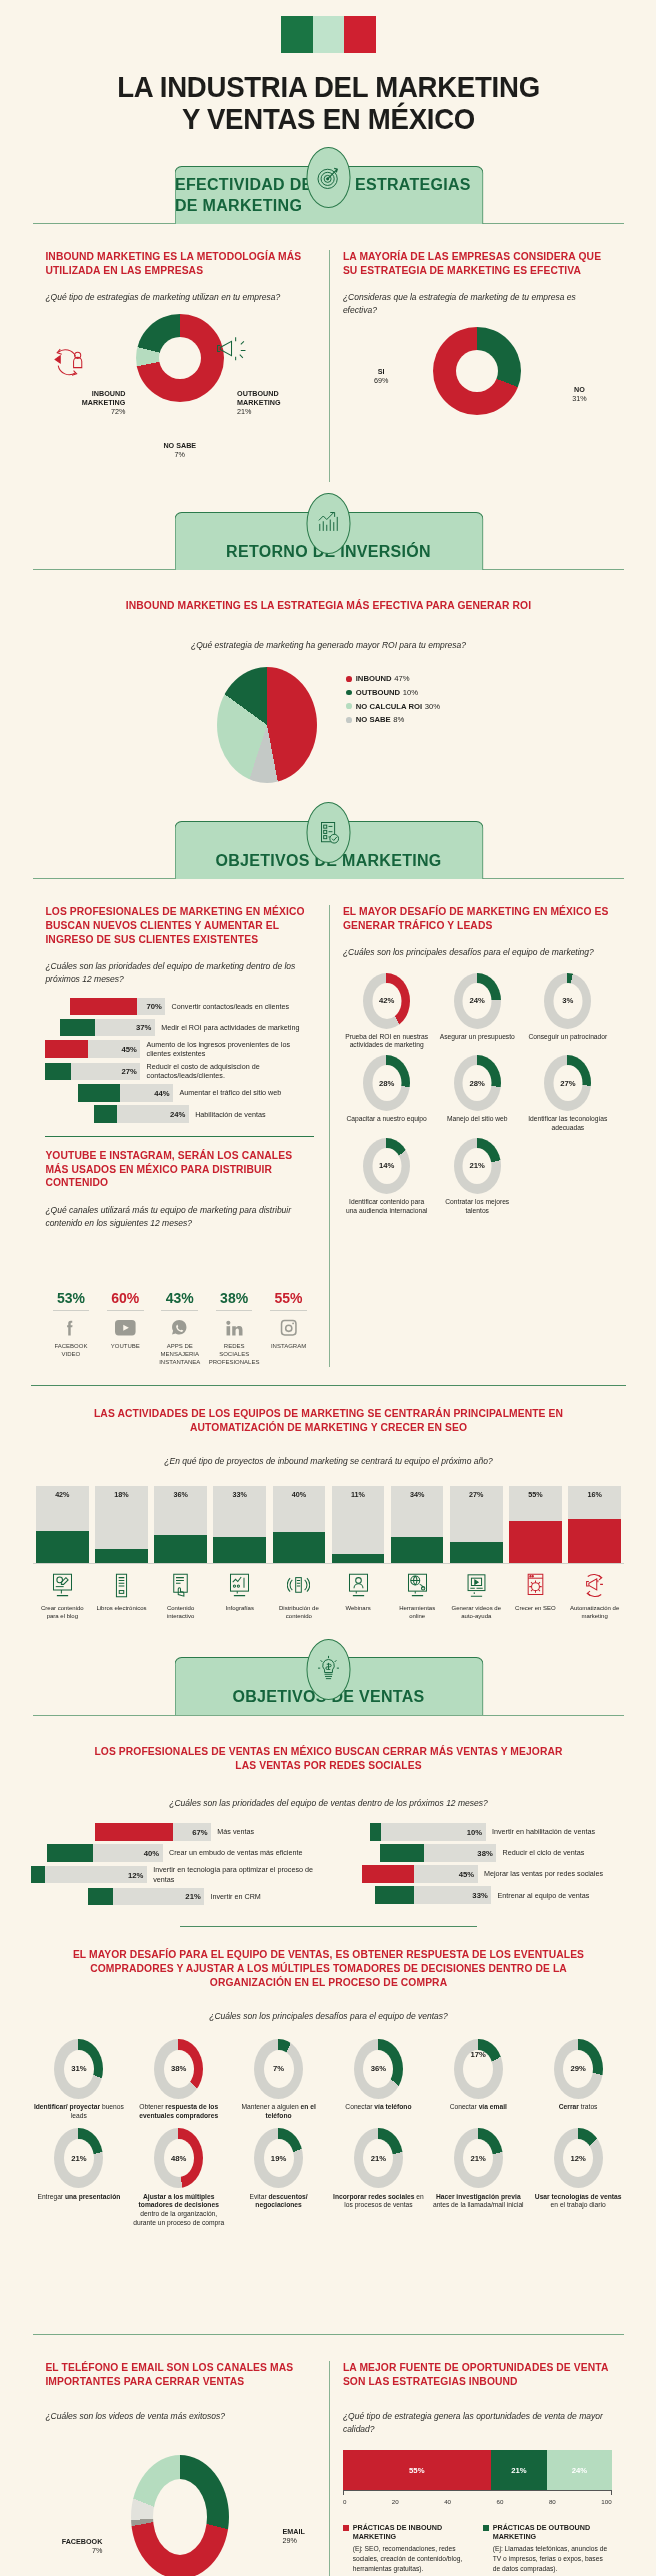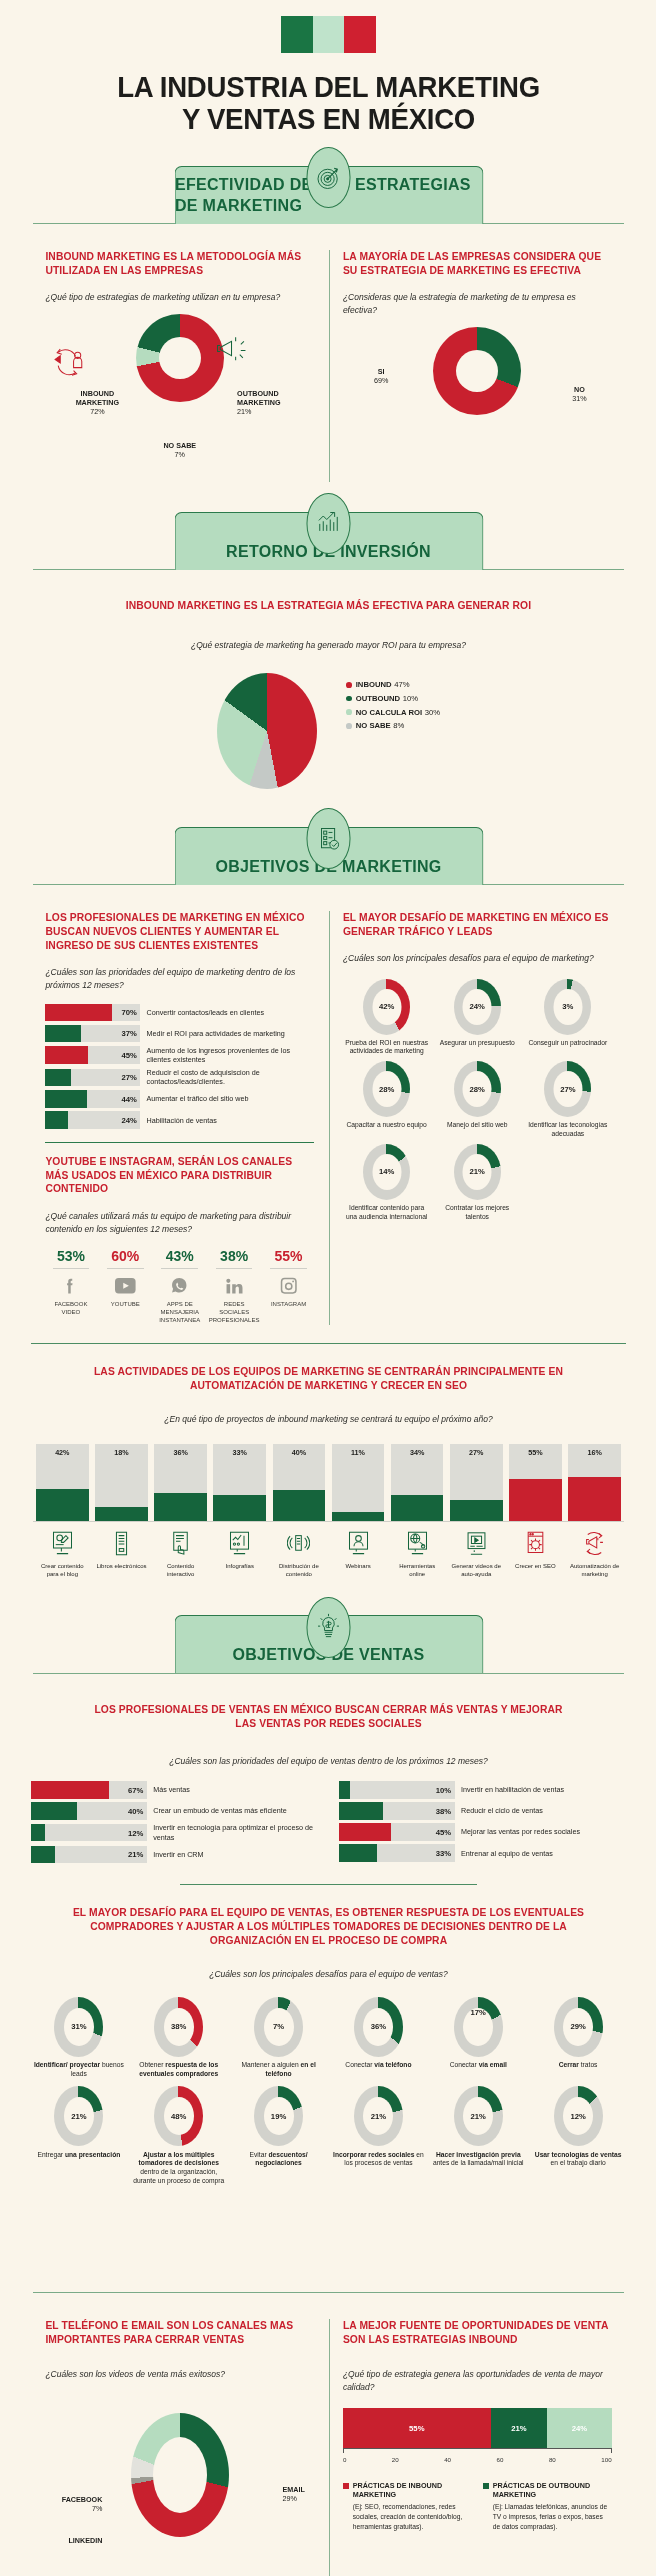--- a/index.html
+++ b/index.html
@@ -73,35 +73,35 @@
   }
   .lbl { font-size:7.2px; font-weight:bold; line-height:1.25; }
   .lbl .pct { font-weight:normal; display:block; }
 
   
   .legend-row { display:flex; align-items:center; margin-bottom:4.6px; font-size:7.7px; }
   .legend-dot { width:5.7px; height:5.7px; border-radius:50%; margin-right:4.1px; flex:none; }
   .legend-row b { font-weight:bold; margin-right:2.6px; }
 
   
-  .hbar-row { display:flex; align-items:center; margin-bottom:3.6px; }
+  .hbar-row { display:flex; align-items:center; margin-bottom:3.6px;justify-content:center; }
   .hbar-track { width:95px; height:17.5px; background:#dcdcd6; position:relative; flex:none; }
   .hbar-fill { position:absolute; left:0; top:0; bottom:0; }
   .hbar-val { position:absolute; right:3.6px; top:50%; transform:translateY(-50%); font-size:7.7px; font-weight:bold; }
   .hbar-label { font-size:7.2px; line-height:1.3; margin-left:6.2px; }
 
   
   .dgrid { display:grid; grid-template-columns:repeat(3,1fr); gap:5.2px 3.1px; margin-top:13.4px; }
   .dcell { text-align:center; }
   .dcell .mini { margin:0 auto; }
   .dcell .cap { font-size:6.7px; line-height:1.3; margin-top:4.1px; }
 
   
   .chanrow { display:flex; justify-content:space-between; margin-top:12.4px; }
-  .chan { width:19%; text-align:center; }
+  .chan { width:19%; text-align:center;margin-top:48px; }
   .chan .p { font-size:14px; font-weight:bold; }
   .chanline { height:1.5px; background:#cfcfc8; margin:3.1px 7.2px 0; }
   .chan .ico { height:24px; display:flex; align-items:center; justify-content:center; margin-top:5.2px; color:#9b9b93; }
   .chan .nm { font-size:6px; line-height:1.3; margin-top:3.1px; color:#3a3a36; }
 
   
   .vbars { display:flex; justify-content:space-between; margin:17.5px 36px 0; align-items:flex-end; }
   .vb { width:9%; text-align:center; }
   .vb .track { height:77px; background:#dcdcd6; position:relative; display:flex; align-items:flex-start; justify-content:center; }
   .vb .fill { position:absolute; left:0; right:0; bottom:0; }
@@ -171,21 +171,21 @@
              background:conic-gradient(#c8202e 0 72%, #b5dcbf 72% 79%, #15643c 79% 100%);">
           <div class="hole" style="width:42px;height:42px;"></div>
         </div>
         <div style="position:absolute;left:170px;top:20.6px;">
           <svg width="32" height="29" viewBox="0 0 62 56" fill="none" stroke="#15643c" stroke-width="2">
             <path d="M10 26 l22 -12 v28 l-22 -12 z"></path>
               <path d="M10 22 h-5 v12 h5"></path>
             <path d="M40 14 v-8 M50 20 l6 -6 M50 32 h9 M48 40 l6 6 M40 44 v7"></path>
           </svg>
         </div>
-        <div class="lbl" style="position:absolute;left:16px;top:75px;width:72px;text-align:center;">
+        <div class="lbl" style="position:absolute;left:8px;top:75px;width:72px;text-align:right;">
           <span>INBOUND MARKETING</span>
           <span class="pct">72%</span>
         </div>
         <div class="lbl" style="position:absolute;right:0px;top:75px;width:77px;text-align:left;">
           <span>OUTBOUND MARKETING</span>
           <span class="pct">21%</span>
         </div>
         <div class="lbl" style="position:absolute;left:50%;transform:translateX(-50%);top:127px;text-align:center;">
           <span>NO SABE</span>
           <span class="pct">7%</span>
@@ -223,21 +223,21 @@
             <path d="M36 8 h10 v10"></path>
         </svg>
       </div>
       <div class="banner-title">RETORNO DE INVERSIÓN</div>
     </div>
   </div>
 
   <div style="margin:23px 31px 0;">
     <h2 class="redhead center">INBOUND MARKETING ES LA ESTRATEGIA MÁS EFECTIVA PARA GENERAR ROI</h2>
     <div class="question center" style="margin-top:26px;">¿Qué estrategia de marketing ha generado mayor ROI para tu empresa?</div>
-    <div style="display:flex;justify-content:center;align-items:flex-start;gap:29px;margin-top:21px;">
+    <div style="display:flex;justify-content:center;align-items:flex-start;gap:29px;margin-top:15px;">
       <div style="width:100px;height:116px;border-radius:50%;
            background:conic-gradient(#c8202e 0 47%, #c4c9c6 47% 55%, #b5dcbf 55% 85%, #15643c 85% 100%);"></div>
       <div style="padding-top:7.2px;">
         <div class="legend-row">
           <i class="legend-dot" style="background:#c8202e"></i>
             <b>INBOUND</b>
             <span>47%</span>
         </div>
         <div class="legend-row">
           <i class="legend-dot" style="background:#15643c"></i>

